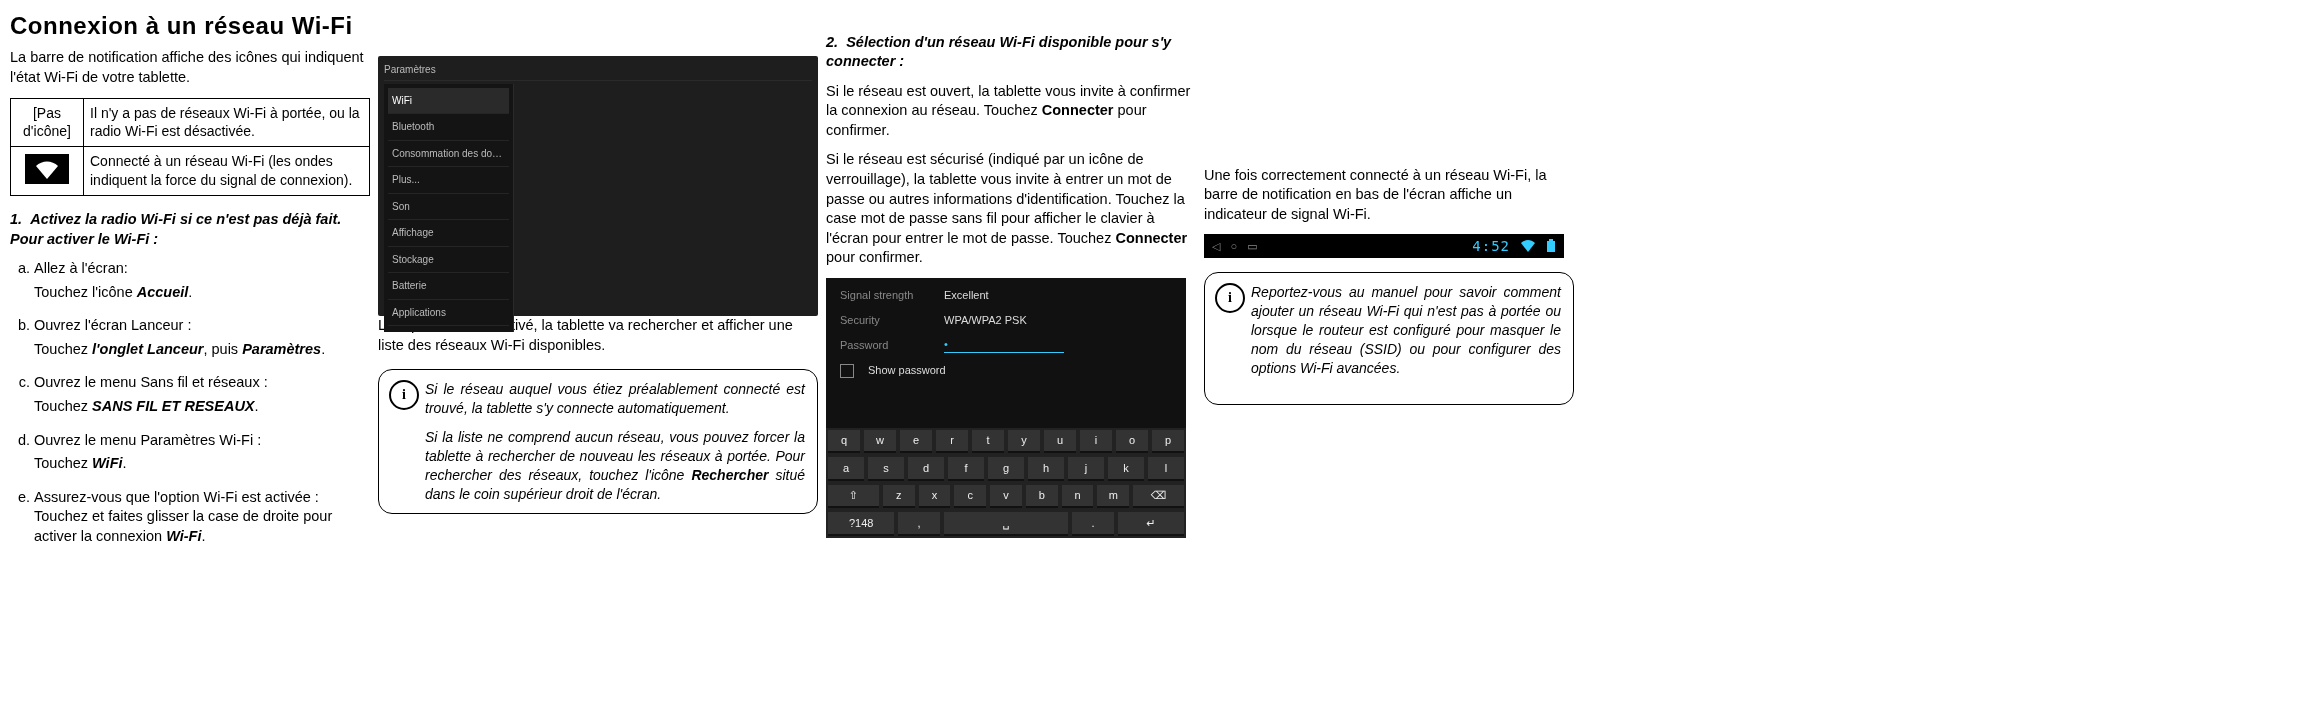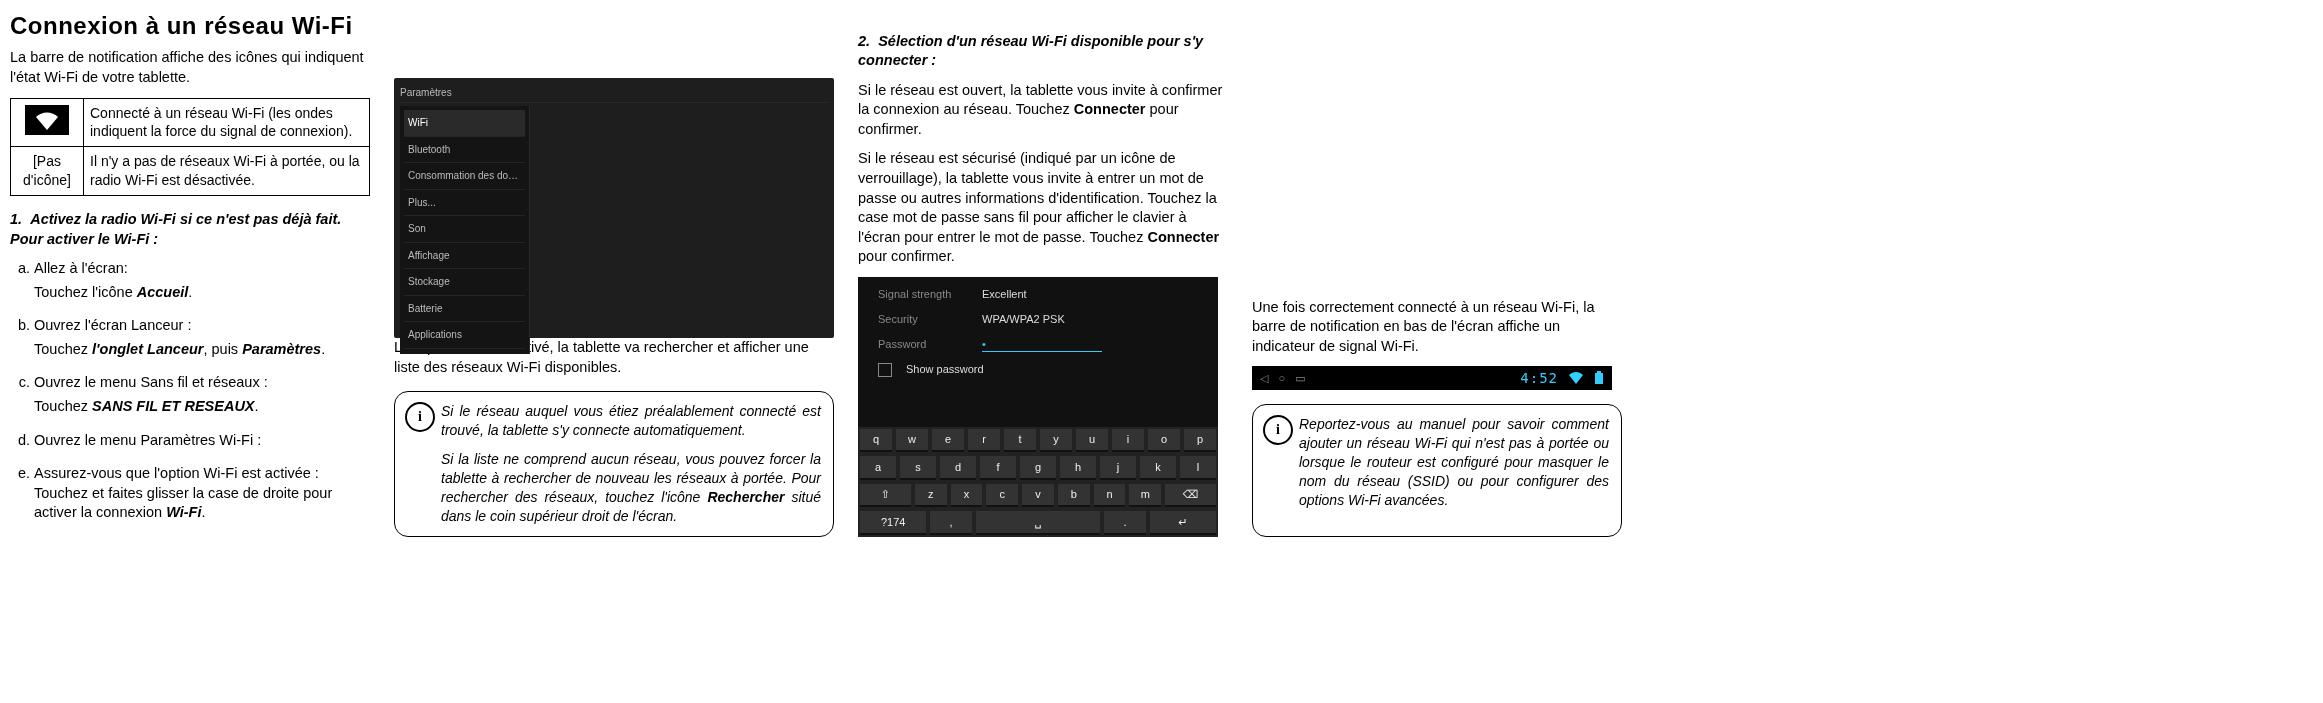--- a/index.html
+++ b/index.html
@@ -8,22 +8,22 @@
     font-family: Arial, Helvetica, sans-serif;
     font-size: 14.5px;
     line-height: 1.35;
     color: #000;
     background: #fff;
     width: 2323px;
     box-sizing: border-box;
   }
   .columns {
     display: flex;
-    gap: 24px;
-    align-items: flex-end;
+    gap: 8px;
+    align-items: center;
   }
   .col { box-sizing: border-box; }
   .col1 { width: 360px; }
   .col2 { width: 440px; }
   .col3 { width: 370px; }
   .col4 { width: 370px; }
   h1 {
     font-family: Arial, sans-serif;
     font-weight: bold;
     font-size: 24px;
@@ -163,21 +163,21 @@
   .kb-shot {
     width: 360px;
     height: 260px;
     background: #111;
     display: flex;
     flex-direction: column;
     margin-top: 10px;
   }
   .kb-dialog {
     flex: 1;
-    padding: 10px 20px;
+    padding: 10px 14px;
     color: #ddd;
     font-size: 11px;
   }
   .kb-dialog .row { display: flex; align-items: center; margin-bottom: 10px; gap: 14px;}
   .kb-dialog .label { color: #888; width: 90px; }
   .kb-keys { height: 110px; background: #222; display: flex; flex-direction: column; }
   .kb-row { flex:1; display:flex; }
   .key { flex:1; margin:2px; background:#333; border-bottom:2px solid #111; display:flex; align-items:center; justify-content:center; color:#eee; font-size:11px;}
   .key.wide { flex:1.6; }
   .key.xwide { flex:3; }
@@ -187,33 +187,33 @@
 
 <div class="columns">
 
   <div class="col col1">
     <h1>Connexion à un réseau Wi-Fi</h1>
     <p>La barre de notification affiche des icônes qui indiquent l'état Wi-Fi de votre tablette.</p>
 
     <table class="status">
       <tbody>
           <tr>
+        <td style="text-align:center">[Pas d'icône]</td>
+        <td>Il n'y a pas de réseaux Wi-Fi à portée, ou la radio Wi-Fi est désactivée.</td>
+      </tr>
+      <tr>
         <td class="wifi-icon-cell">
           <span class="wifi-icon">
             <svg width="30" height="24" viewBox="0 0 30 24">
               <path d="M15 22 L4 9 C10 3 20 3 26 9 Z" fill="#fff"></path>
             </svg>
           </span>
         </td>
         <td>Connecté à un réseau Wi-Fi (les ondes indiquent la force du signal de connexion).</td>
       </tr>
-      <tr>
-        <td style="text-align:center">[Pas d'icône]</td>
-        <td>Il n'y a pas de réseaux Wi-Fi à portée, ou la radio Wi-Fi est désactivée.</td>
-      </tr>
     </tbody>
       </table>
 
     <p class="bold italic">
       <span>1.</span>&nbsp;&nbsp;<span>Activez la radio Wi-Fi si ce n'est pas déjà fait. Pour activer le Wi-Fi :</span>
     </p>
 
     <ol class="sub">
       <li>
         <span>Allez à l'écran:</span>
@@ -222,20 +222,21 @@
       <li>
         <span>Ouvrez l'écran Lanceur :</span>
         <p class="sub-instr"><span>Touchez </span><b class="italic">l'onglet Lanceur</b><span>, puis </span><b class="italic">Paramètres</b><span>.</span></p>
       </li>
       <li>
         <span>Ouvrez le menu Sans fil et réseaux :</span>
         <p class="sub-instr"><span>Touchez </span><b class="italic">SANS FIL ET RESEAUX</b><span>.</span></p>
       </li>
       <li>
         <span>Ouvrez le menu Paramètres Wi-Fi :</span>
+        <p class="sub-instr"><span>Touchez </span><b class="italic">WiFi</b><span>.</span></p>
       </li>
       <li>
         <span>Assurez-vous que l'option Wi-Fi est activée : Touchez et faites glisser la case de droite pour activer la connexion </span><b class="italic">Wi-Fi</b><span>.</span>
       </li>
     </ol>
   </div>
 
   <div class="col col2">
     <div class="screenshot shot1">
       <div class="shot-header">
@@ -326,21 +327,21 @@
             <div class="key">z</div>
             <div class="key">x</div>
             <div class="key">c</div>
             <div class="key">v</div>
             <div class="key">b</div>
             <div class="key">n</div>
             <div class="key">m</div>
             <div class="key wide">⌫</div>
         </div>
         <div class="kb-row">
-          <div class="key wide">?174</div>
+          <div class="key wide">?148</div>
             <div class="key">,</div>
             <div class="key xwide">␣</div>
             <div class="key">.</div>
             <div class="key wide">↵</div>
         </div>
       </div>
     </div>
   </div>
 
   <div class="col col4">

